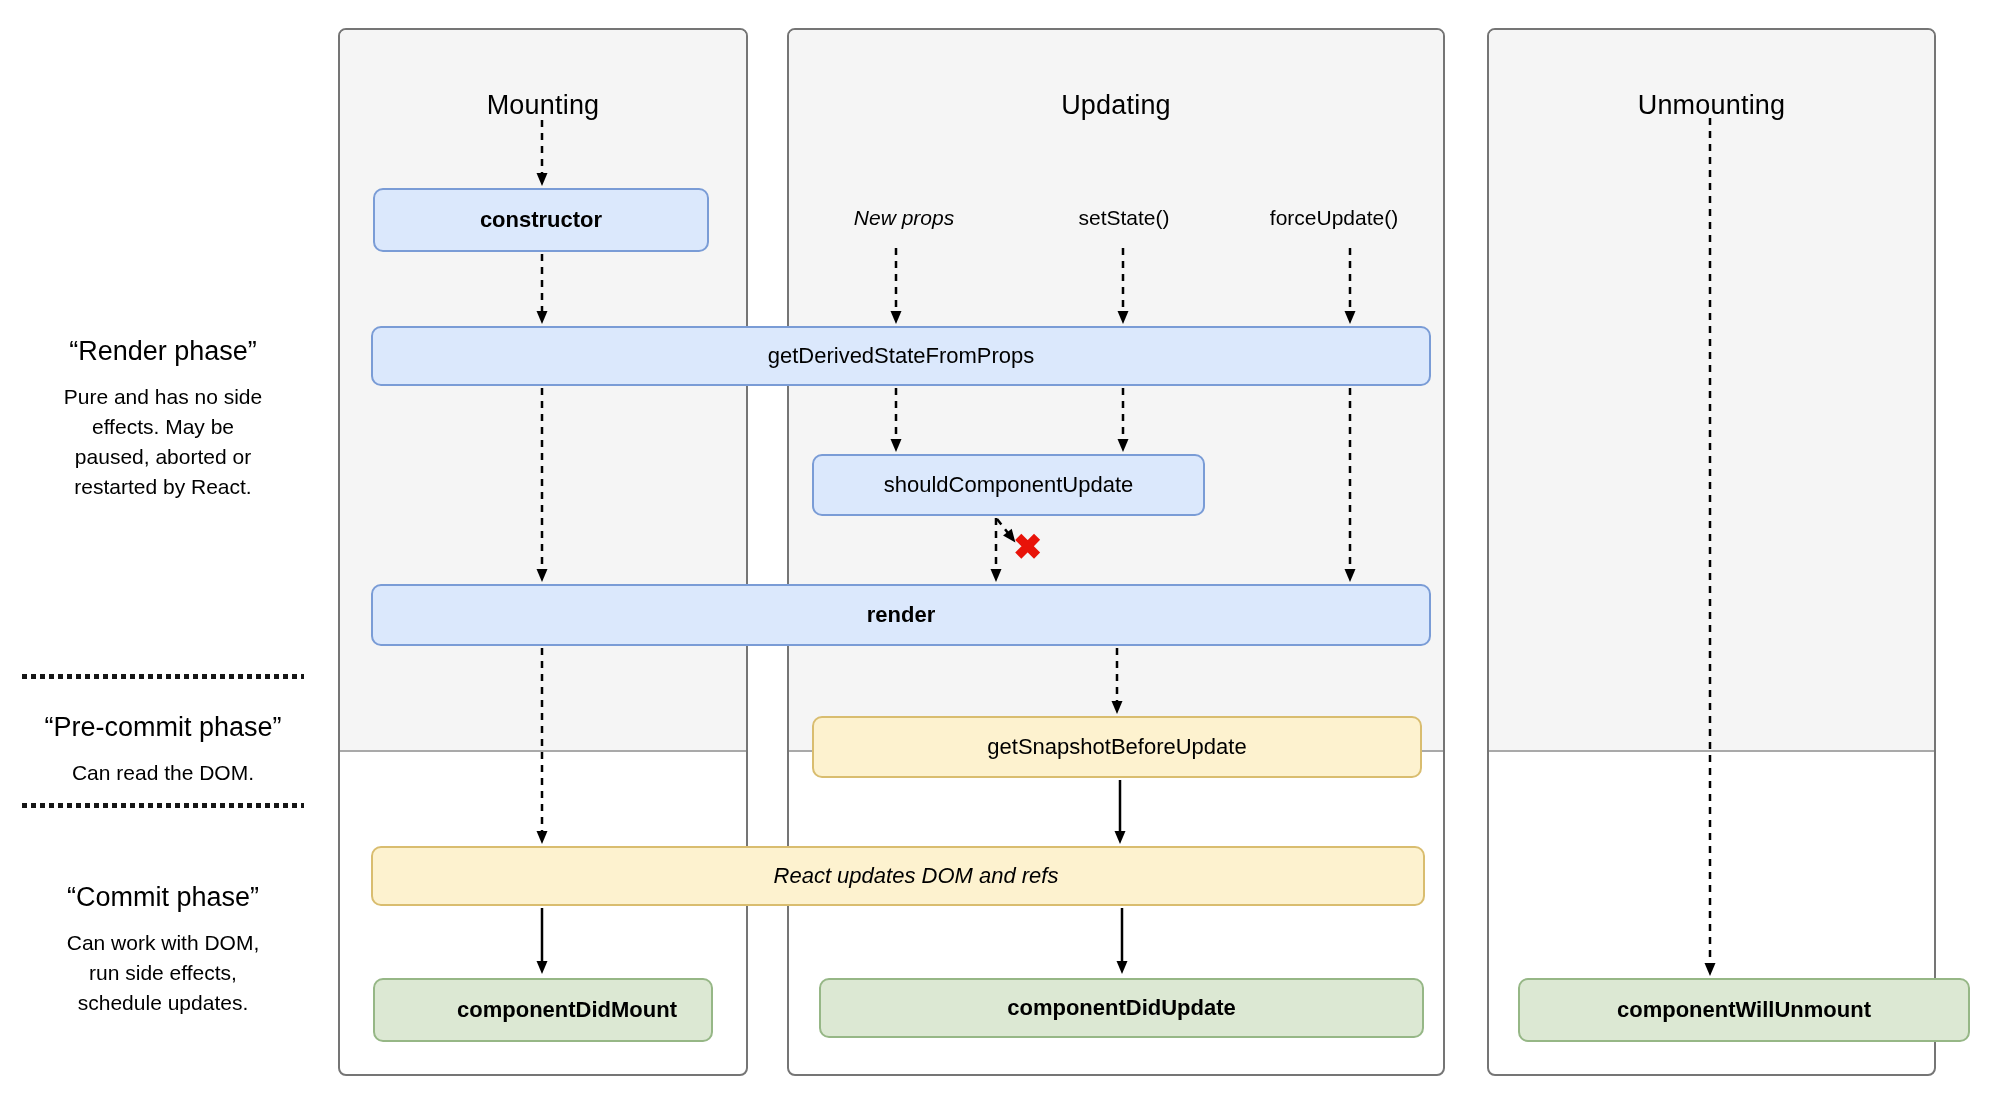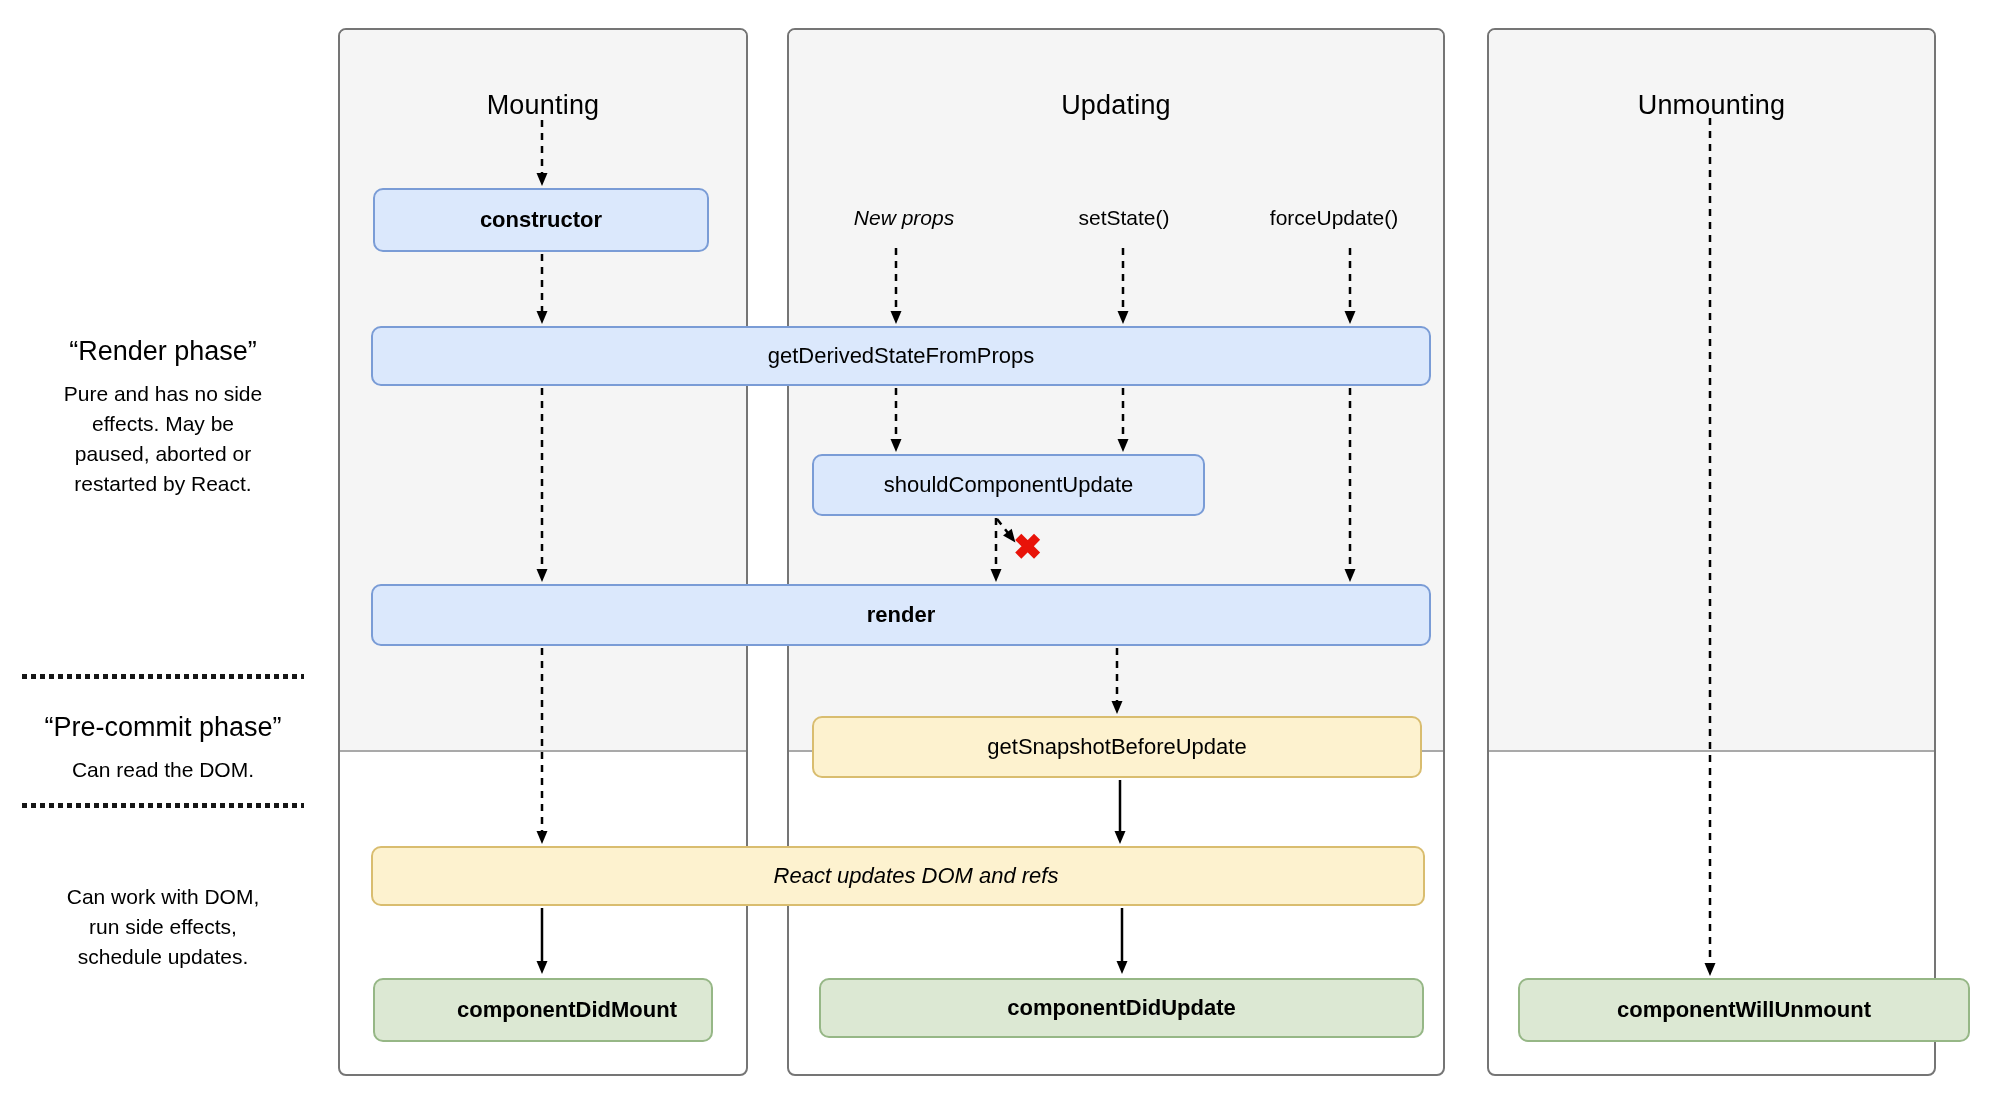--- a/index.html
+++ b/index.html
@@ -32,21 +32,21 @@
   .node.green{background:#dce8d3;border-color:#96b786;}
   .bold{font-weight:bold;}
   .italic{font-style:italic;}
   
   .trigger{
     position:absolute;width:260px;top:206px;text-align:center;font-size:21px;
   }
   
   .phase{position:absolute;left:10px;width:306px;text-align:center;}
   .phase-title{font-size:27px;margin:0 0 12px 0;}
-  .phase-desc{font-size:21px;line-height:30px;white-space:pre-line;margin:0;}
+  .phase-desc{font-size:21px;line-height:30px;white-space:pre-line;margin:15px;}
   .dotline{
     position:absolute;left:22px;width:282px;height:5px;
     background:repeating-linear-gradient(to right,#161616 0 5px,transparent 5px 9px);
   }
   
   .skip-x{
     position:absolute;left:1013px;top:529px;color:#e81309;
     font-size:35px;font-weight:bold;line-height:1;
   }
   svg.arrows{position:absolute;left:0;top:0;pointer-events:none;}
@@ -78,20 +78,21 @@
 paused, aborted or
 restarted by React.</p>
   </div>
   <div class="dotline" style="top:674px;"></div>
   <div class="phase" style="top:712px;">
     <p class="phase-title">“Pre-commit phase”</p>
     <p class="phase-desc">Can read the DOM.</p>
   </div>
   <div class="dotline" style="top:803px;"></div>
   <div class="phase" style="top:882px;">
+    <p class="phase-title">“Commit phase”</p>
     <p class="phase-desc">Can work with DOM,
 run side effects,
 schedule updates.</p>
   </div>
 
   <div class="trigger italic" style="left:774px;">New props</div>
   <div class="trigger" style="left:994px;">setState()</div>
   <div class="trigger" style="left:1204px;">forceUpdate()</div>
 
   <svg class="arrows" width="2000" height="1097" viewBox="0 0 2000 1097">

